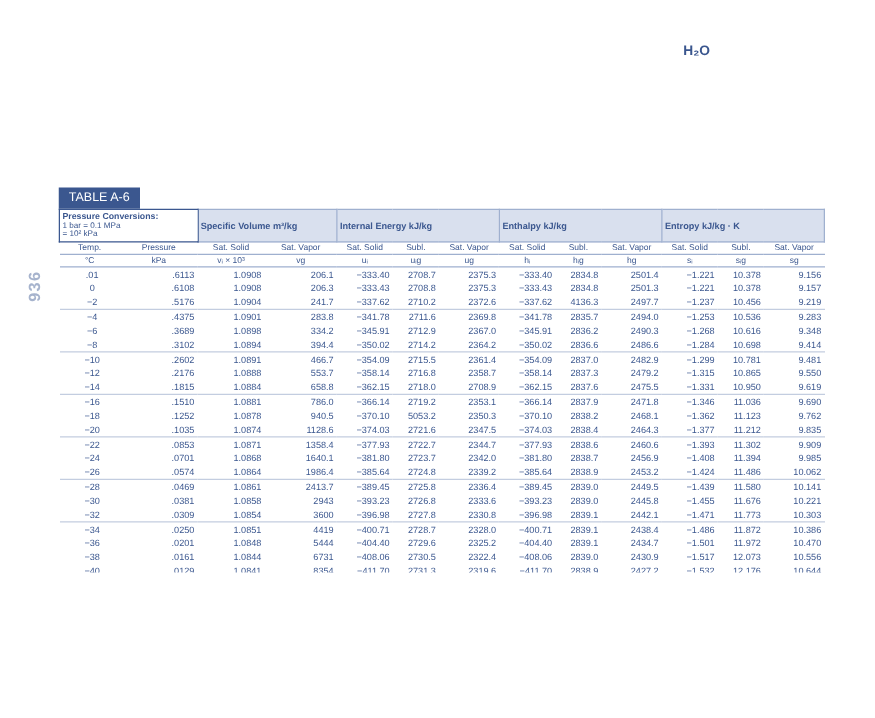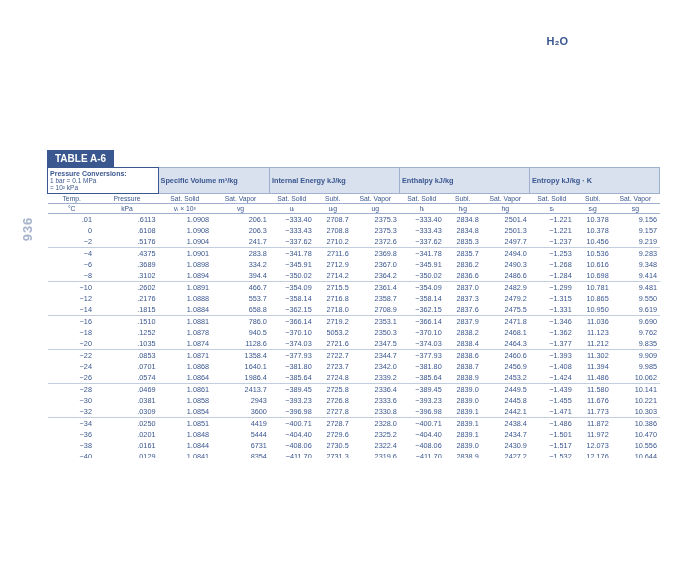--- a/index.html
+++ b/index.html
@@ -1,28 +1,28 @@
 <!DOCTYPE html>
 <html><head>
 <meta charset="utf-8">
 <style>
 html,body{margin:0;padding:0;background:#fff;font-family:Arial,Helvetica,sans-serif;font-size:9px;color:#3a568e}
 .page{position:relative;width:700px;height:458px;background:#fff}
 .h2o{position:absolute;right:132px;top:35px;font-weight:bold;color:#3a568e;font-size:11px}
 .margin{position:absolute;left:15px;top:50%;transform:translateY(-50%) rotate(-90deg);transform-origin:center;font-weight:bold;color:#a6b3cd;font-size:13px;letter-spacing:1px}
 .tablebox{position:absolute;left:47px;top:150px;width:613px}
-.tabHead{background:#3b578f;color:#fff;font-weight:bold;padding:3px 8px;font-size:10px;display:inline-block}
+.tabHead{background:#3b578f;color:#fff;font-weight:normal;padding:3px 8px;font-size:10px;display:inline-block}
 .tabTitle{font-weight:bold;color:#3b578f;font-size:10px;margin:4px 0 2px 8px}
 table{border-collapse:collapse;width:100%;font-size:7.3px;color:#3b578f}
 th,td{padding:1px 2.5px;text-align:right;white-space:nowrap}
 th{font-weight:bold;border:none}
 .grpHead th{background:#d9e0ee;text-align:left;border:1px solid #9fb0cf;padding:2px}
 .subHead th{border-bottom:1px solid #9fb0cf;text-align:center;font-weight:normal;font-size:6.8px;padding:1px 2px}
 .sep td{border-bottom:1px solid #c3cde0}
-.tempCol{text-align:right;padding-right:4px;padding-left:8px}
+.tempCol{text-align:center;padding-right:4px;padding-left:8px}
 .footer{margin-top:6px;border:1px solid #c3cde0;display:inline-block;padding:4px 14px;font-style:italic;font-size:8px;color:#3b578f;margin-left:120px}
 </style>
 </head>
 <body>
 
 <div class="page">
  <div class="h2o">H₂O</div>
  <div class="margin">936</div>
 
  <div class="tablebox">
@@ -105,21 +105,21 @@
           </tr>
           <tr class="sep">
             <td class="tempCol">−2</td>
             <td>.5176</td>
             <td>1.0904</td>
             <td>241.7</td>
             <td>−337.62</td>
             <td>2710.2</td>
             <td>2372.6</td>
             <td>−337.62</td>
-            <td>2835.3</td>
+            <td>4136.3</td>
             <td>2497.7</td>
             <td>−1.237</td>
             <td>10.456</td>
             <td>9.219</td>
           </tr>
           <tr>
             <td class="tempCol">−4</td>
             <td>.4375</td>
             <td>1.0901</td>
             <td>283.8</td>

